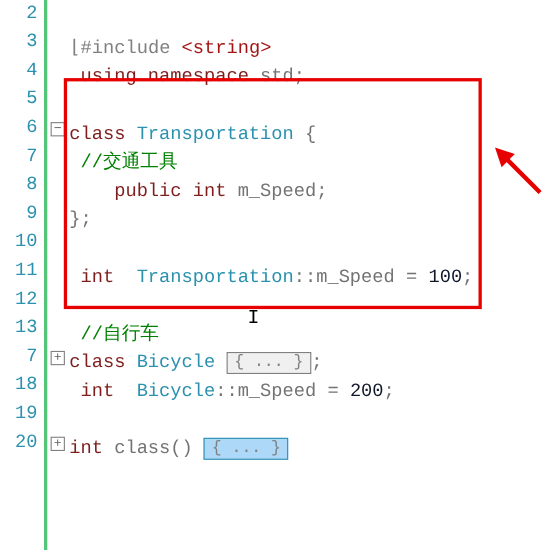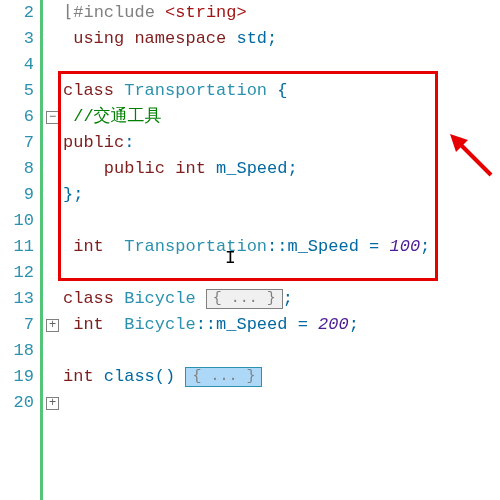--- a/index.html
+++ b/index.html
@@ -36,29 +36,29 @@
     width: 13px;
     height: 13px;
     border: 1px solid #808080;
     background: #fff;
     font-size: 12px;
     line-height: 10px;
     text-align: center;
     color: #606060;
     cursor: pointer;
   }
-  .code { flex: 1; position: relative; }
+  .code { flex: 1; position: relative; margin-top: 32px; }
   .row { height: 26px; line-height: 26px; white-space: pre; }
   .kw   { color: #7f1d1d; }
   .type { color: #2b91af; }
   .pp   { color: #808080; }
   .str  { color: #a31515; }
   .cmt  { color: #008000; }
-  .pl   { color: #0369a1; }
-  .num  { color: #4c1d95; font-style: italic; }
+  .pl   { color: #737373; }
+  .num  { color: #0f172a; }
   .collapsed {
     display: inline-block;
     border: 1px solid #808080;
     background: #f0f0f0;
     color: #808080;
     padding: 0 6px;
     height: 20px;
     line-height: 18px;
     vertical-align: middle;
     font-size: 15px;
@@ -115,26 +115,26 @@
     <div class="fold" style="top:319px">+</div>
     <div class="fold" style="top:397px">+</div>
   </div>
 
   <div class="code">
     <div class="row"><span class="pp">⌊</span><span class="pp">#include </span><span class="str">&lt;</span><span class="str">string</span><span class="str">&gt;</span></div>
     <div class="row"> <span class="kw">using</span><span class="kw"> namespace </span><span class="pl">std</span><span class="pl">;</span></div>
     <div class="row"></div>
     <div class="row"><span class="kw">class</span><span> </span><span class="type">Transportation</span><span class="pl"> {</span></div>
     <div class="row"> <span class="cmt">//交通工具</span></div>
-    <div class="row"><span class="kw">public</span><span class="pl">:</span></div>
     <div class="row"><span>    </span><span class="kw">public</span><span> </span><span class="kw">int</span><span> </span><span class="pl">m_Speed</span><span class="pl">;</span></div>
     <div class="row"><span class="pl">}</span><span class="pl">;</span></div>
     <div class="row"></div>
     <div class="row"> <span class="kw">int</span><span>  </span><span class="type">Transportation</span><span class="pl">::</span><span class="pl">m_Speed</span><span class="pl"> = </span><span class="num">100</span><span class="pl">;</span></div>
     <div class="row"></div>
+    <div class="row"> <span class="cmt">//自行车</span></div>
     <div class="row"><span class="kw">class</span><span> </span><span class="type">Bicycle</span> <span class="collapsed">{ ... }</span><span class="pl">;</span></div>
     <div class="row"> <span class="kw">int</span><span>  </span><span class="type">Bicycle</span><span class="pl">::</span><span class="pl">m_Speed</span><span class="pl"> = </span><span class="num">200</span><span class="pl">;</span></div>
     <div class="row"></div>
     <div class="row"><span class="kw">int</span><span> </span><span class="pl">class</span><span class="pl">()</span> <span class="collapsed sel">{ ... }</span></div>
 
     <div class="caret" style="left:162px; top:248px;">I</div>
   </div>
 </div>
 
 <div class="redbox" style="left:58px; top:71px; width:380px; height:210px;"></div>

